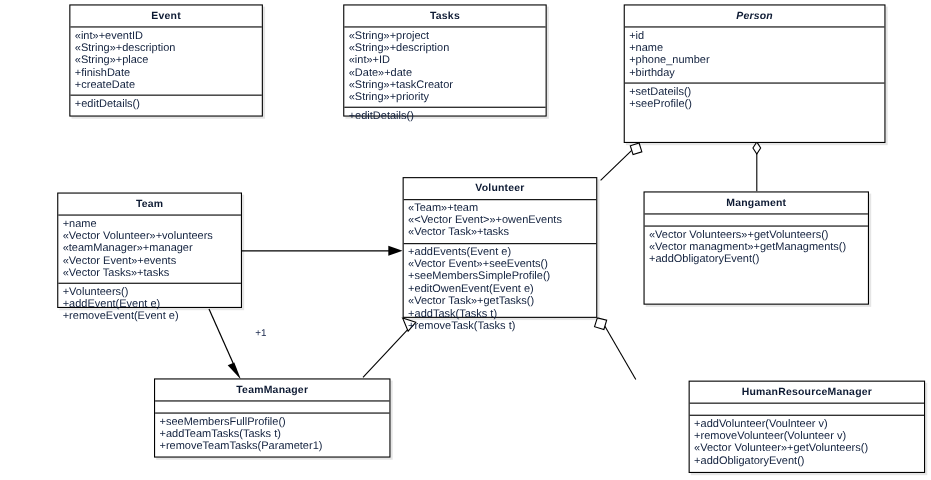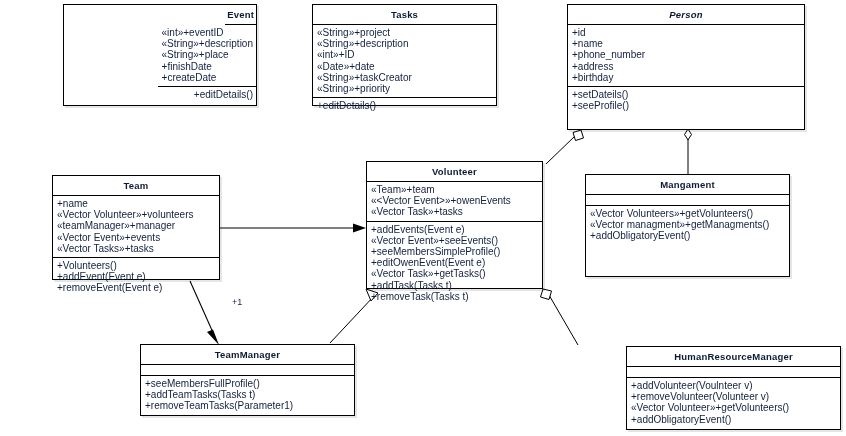--- a/index.html
+++ b/index.html
@@ -104,21 +104,21 @@
       <polygon points="581,130 583.5,138 575.5,140.5 573,132.5" fill="#ffffff" stroke="#000000" stroke-width="1"></polygon>
     </g>
 
     <g>
       <line x1="688" y1="174" x2="688" y2="138" stroke="#000000" stroke-width="1.0"></line>
       <polygon points="688,129 691.5,134.5 688,140 684.5,134.5" fill="#ffffff" stroke="#000000" stroke-width="1"></polygon>
     </g>
   </svg>
 
   <div id="classes">
-      <div class="uml-class" style="left: 63px; top: 4px; width: 194px; height: 102px; align-items: flex-end;">
+      <div class="uml-class" style="left: 63px; top: 4px; width: 176px; height: 102px;">
         <div class="uml-title">Event</div>
         <div class="uml-compartment">
           <div class="uml-line">«int»+eventID</div>
           <div class="uml-line">«String»+description</div>
           <div class="uml-line">«String»+place</div>
           <div class="uml-line">+finishDate</div>
           <div class="uml-line">+createDate</div>
         </div>
         <div class="uml-compartment last">
           <div class="uml-line">+editDetails()</div>
@@ -137,21 +137,20 @@
         <div class="uml-compartment last">
           <div class="uml-line">+editDetails()</div>
         </div>
       </div>
       <div class="uml-class" style="left: 567px; top: 4px; width: 238px; height: 126px;">
         <div class="uml-title abstract">Person</div>
         <div class="uml-compartment">
           <div class="uml-line">+id</div>
           <div class="uml-line">+name</div>
           <div class="uml-line">+phone_number</div>
-          <div class="uml-line">+address</div>
           <div class="uml-line">+birthday</div>
         </div>
         <div class="uml-compartment last">
           <div class="uml-line">+setDateils()</div>
           <div class="uml-line">+seeProfile()</div>
         </div>
       </div>
       <div class="uml-class" style="left: 52px; top: 175px; width: 168px; height: 105px;">
         <div class="uml-title">Team</div>
         <div class="uml-compartment">

